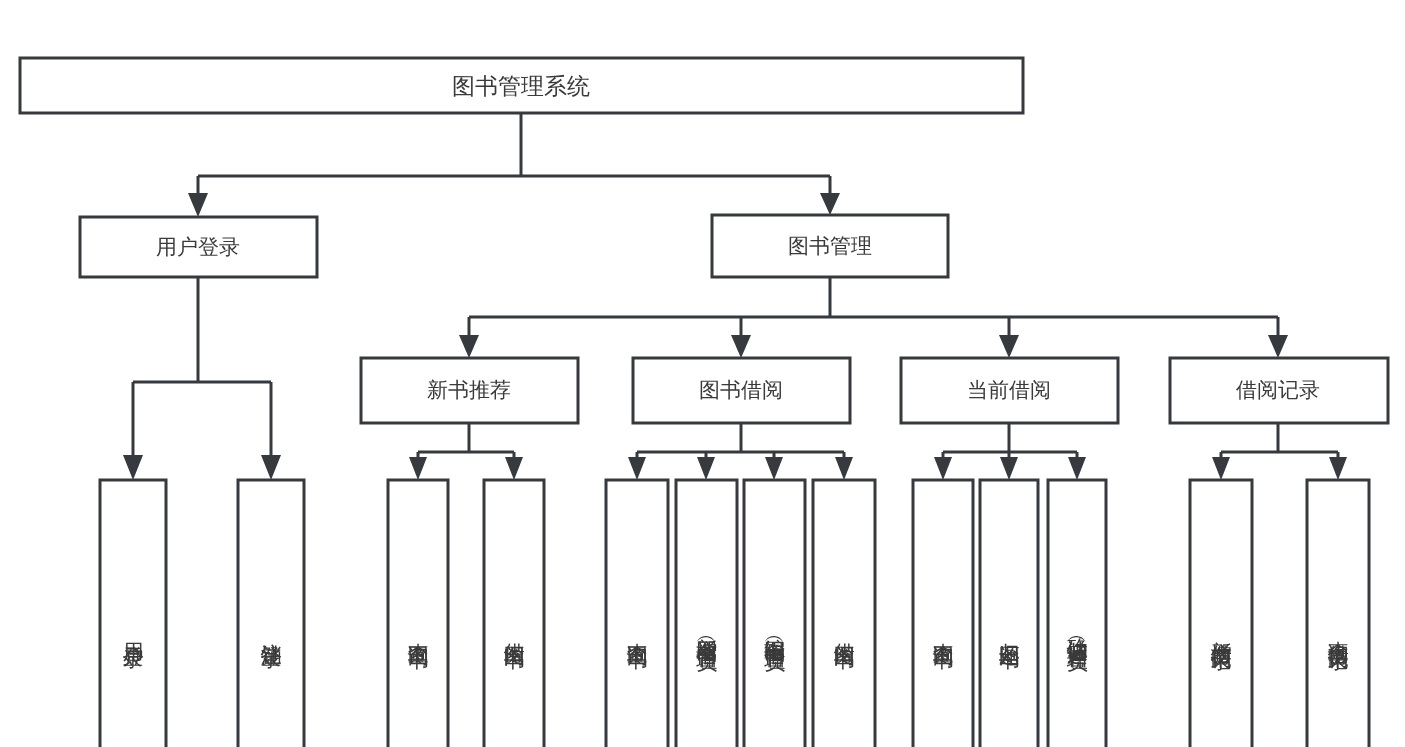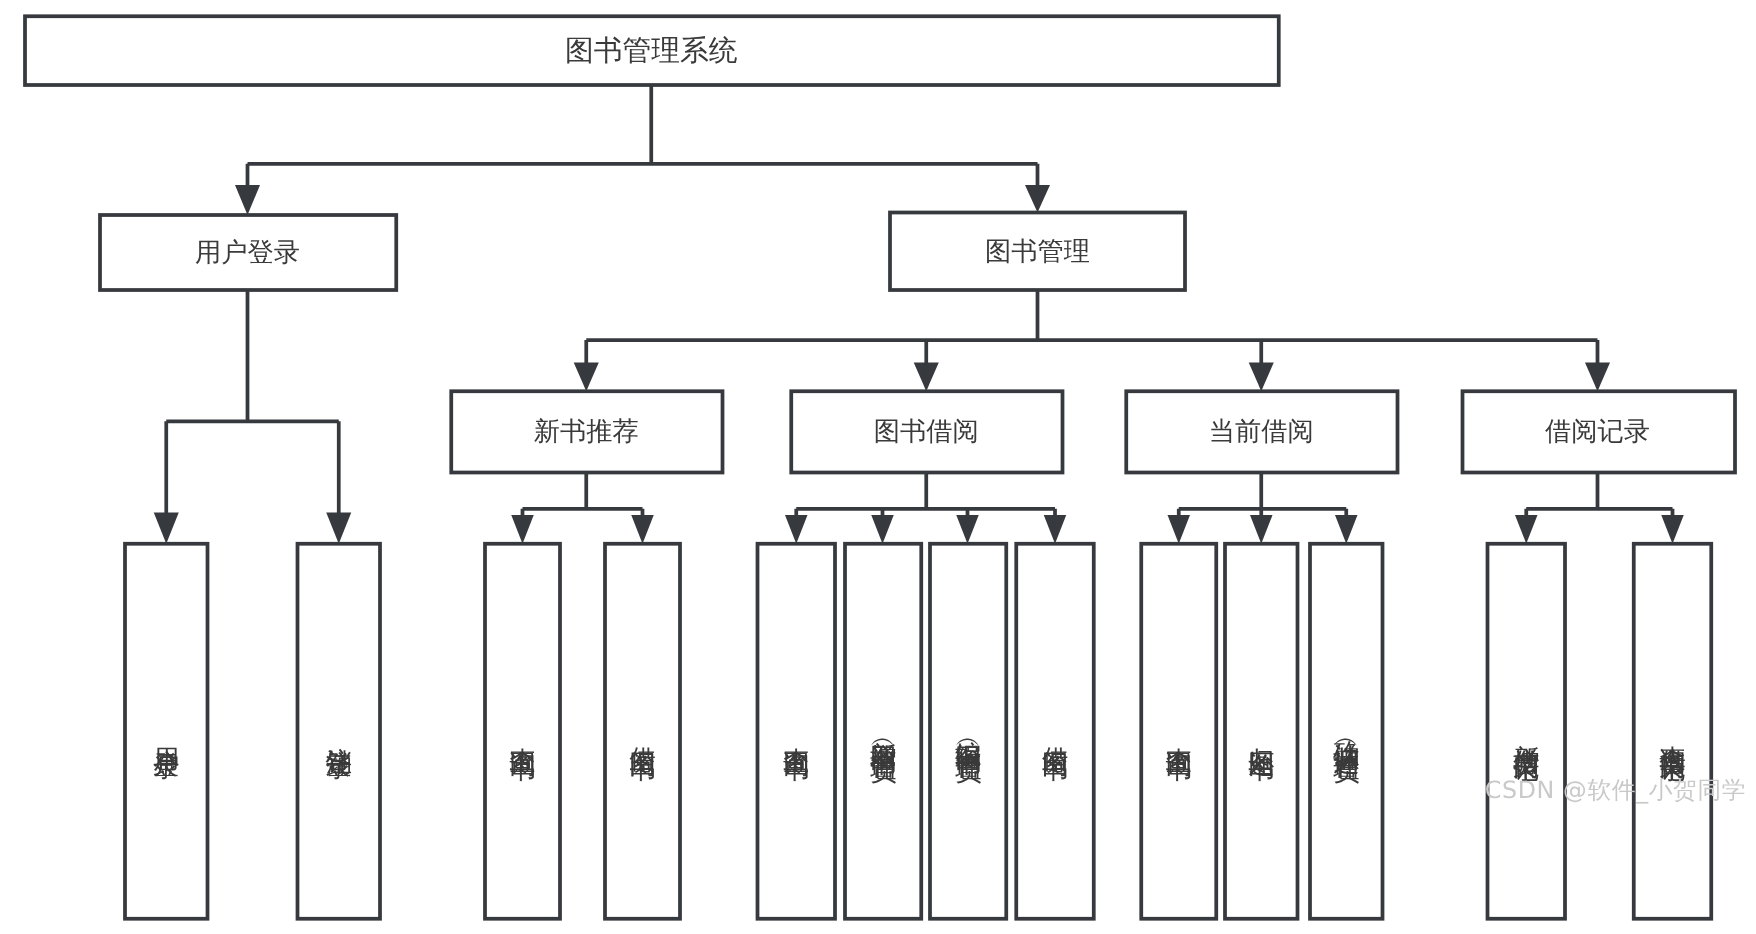--- a/index.html
+++ b/index.html
@@ -11,20 +11,21 @@
     width: 1405px;
     height: 747px;
     font-family: "DejaVu Sans", "Liberation Sans", sans-serif;
     overflow: hidden;
   }
   #diagram-root {
     position: relative;
     width: 1405px;
     height: 649px;
     background: #ffffff;
+    margin-top: 45px;
   }
   svg#flowchart {
     position: absolute;
     left: 0;
     top: 0;
     width: 1405px;
     height: 747px;
     display: block;
   }
   .node-box {
@@ -212,14 +213,13 @@
   <div class="vlabel" style="left:744px; top:435px; width:61px; height:300px;">编辑图书（管理员）</div>
   <div class="vlabel" style="left:813px; top:435px; width:62px; height:300px;">借阅图书</div>
 
   <div class="vlabel" style="left:913px; top:435px; width:60px; height:300px;">查询图书</div>
   <div class="vlabel" style="left:980px; top:435px; width:58px; height:300px;">归还图书</div>
   <div class="vlabel" style="left:1048px; top:435px; width:58px; height:300px;">确认归还（管理员）</div>
 
   <div class="vlabel" style="left:1190px; top:435px; width:62px; height:300px;">新增借阅记录</div>
   <div class="vlabel" style="left:1307px; top:435px; width:62px; height:300px;">查询借阅记录</div>
 
-  <div id="watermark">CSDN @软件_小贺同学</div>
 </div>
 
 </body></html>

